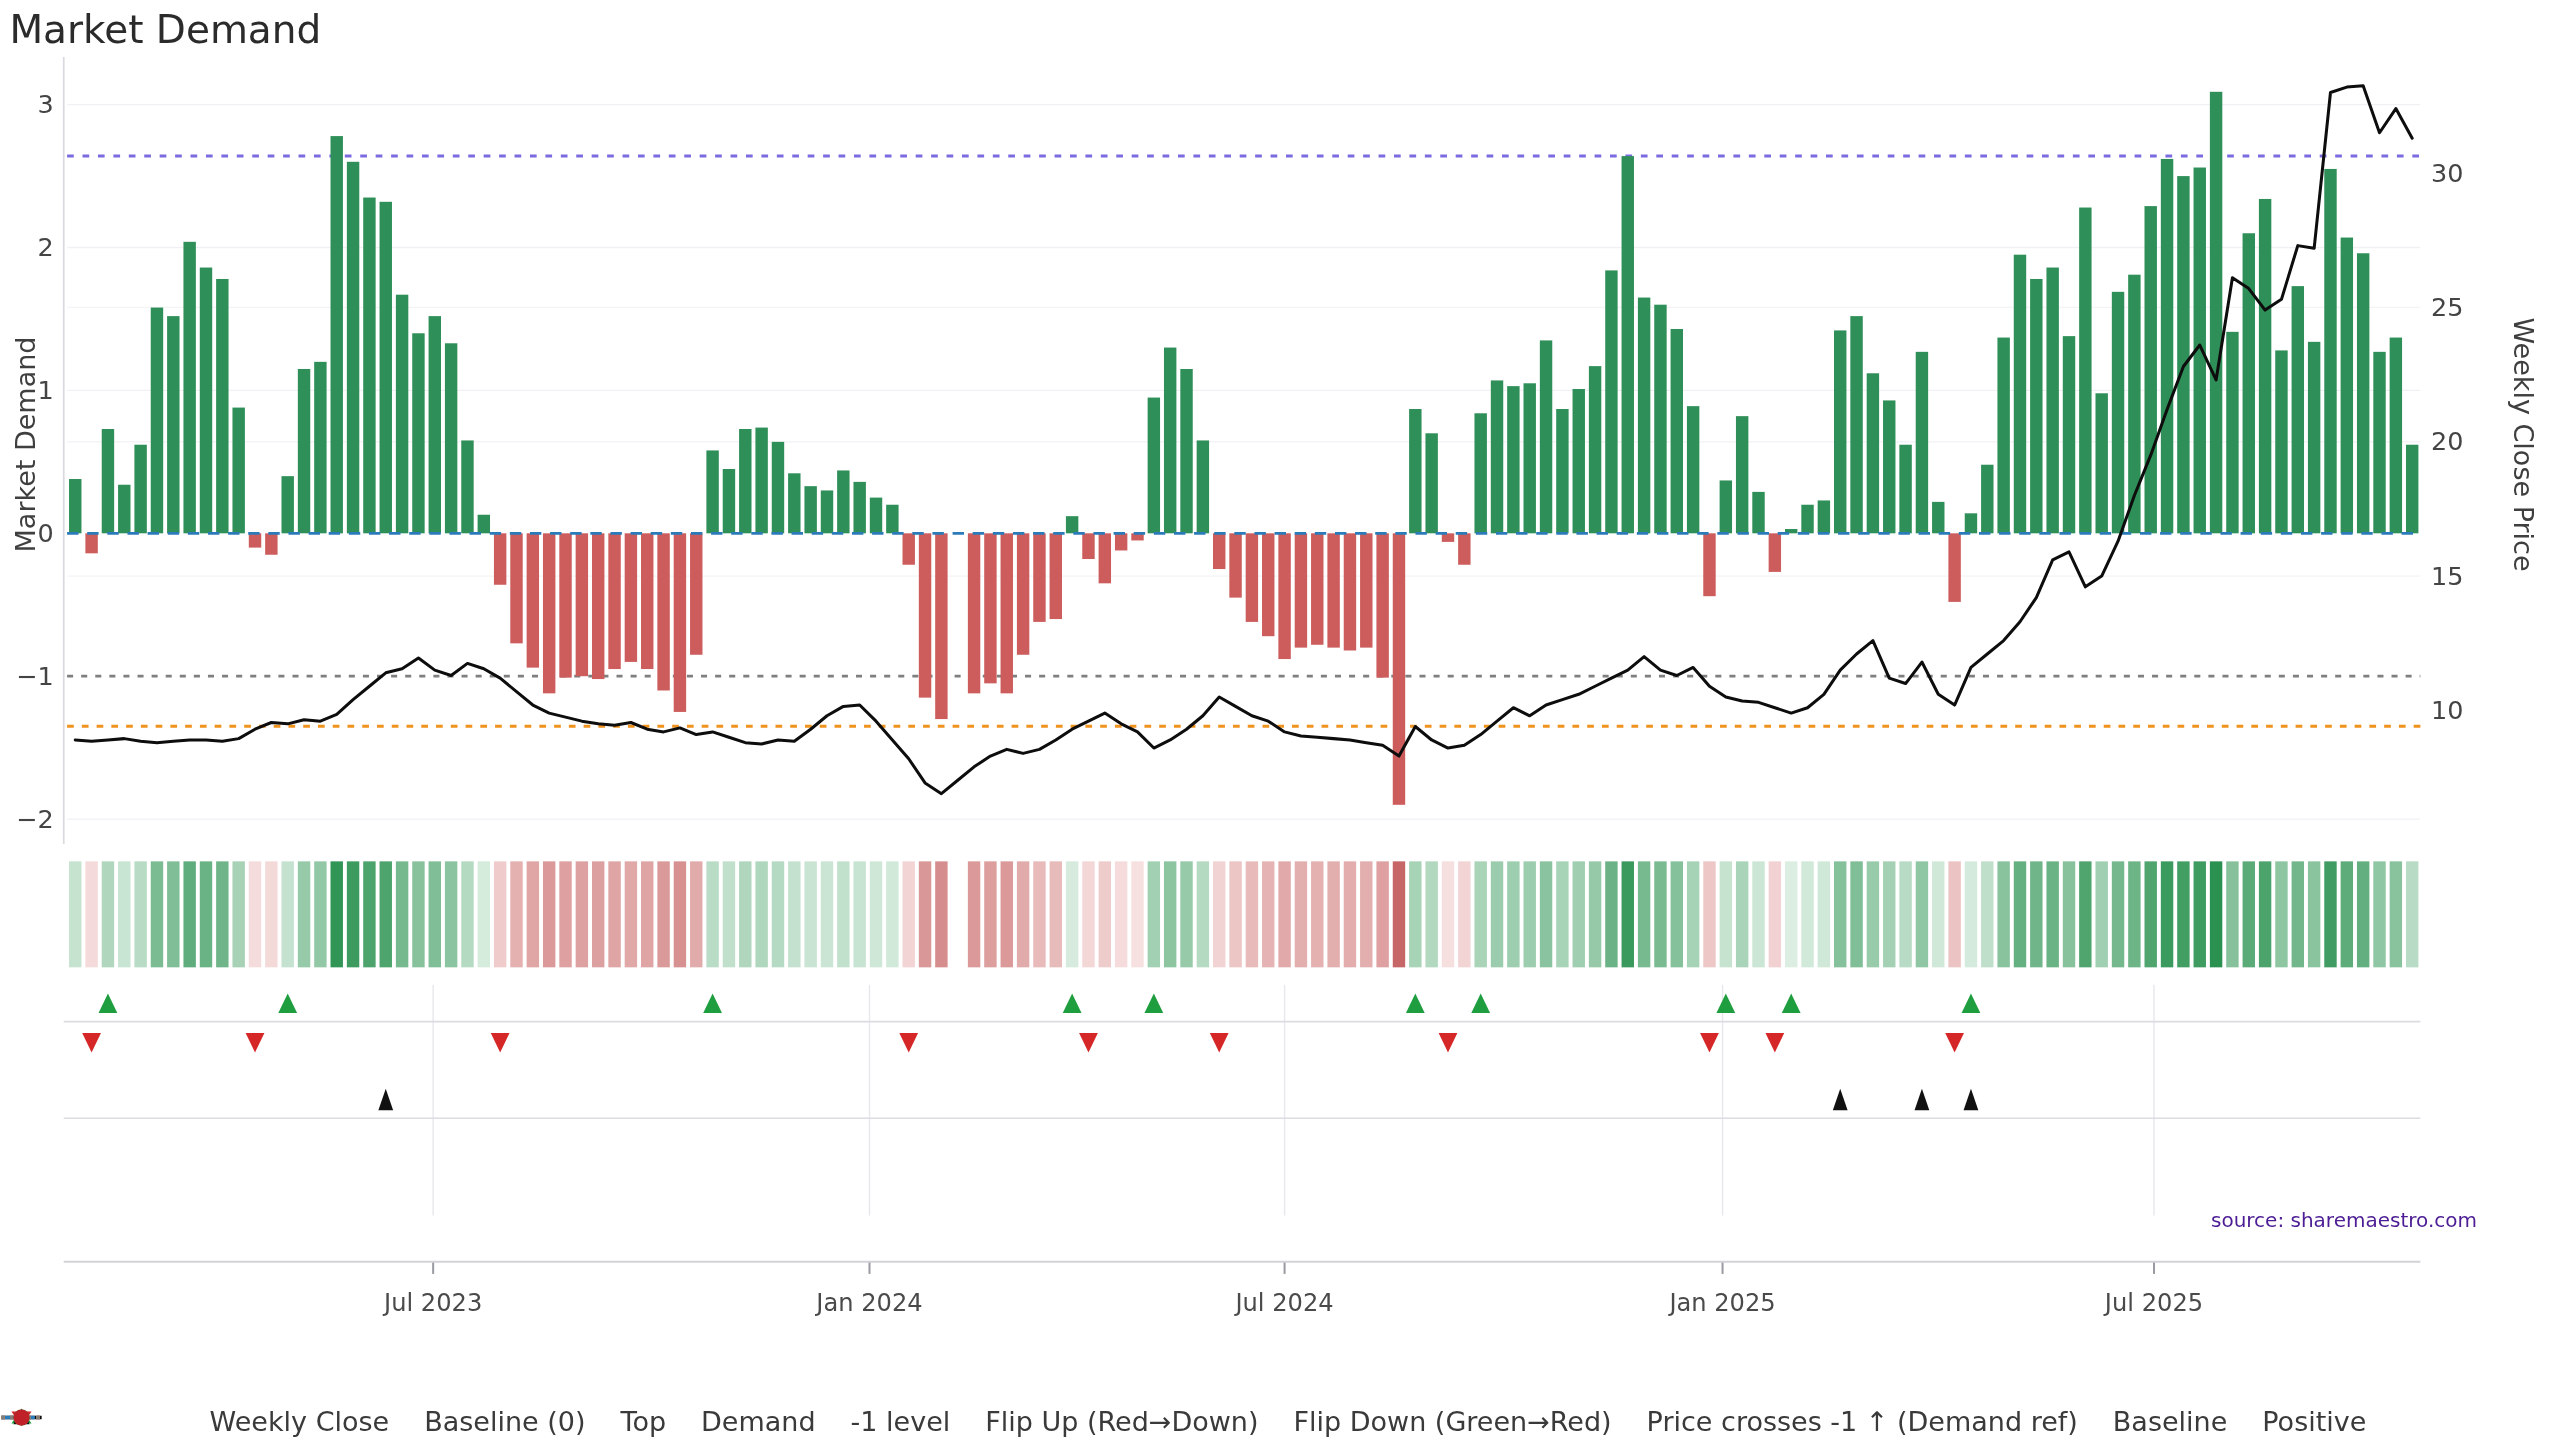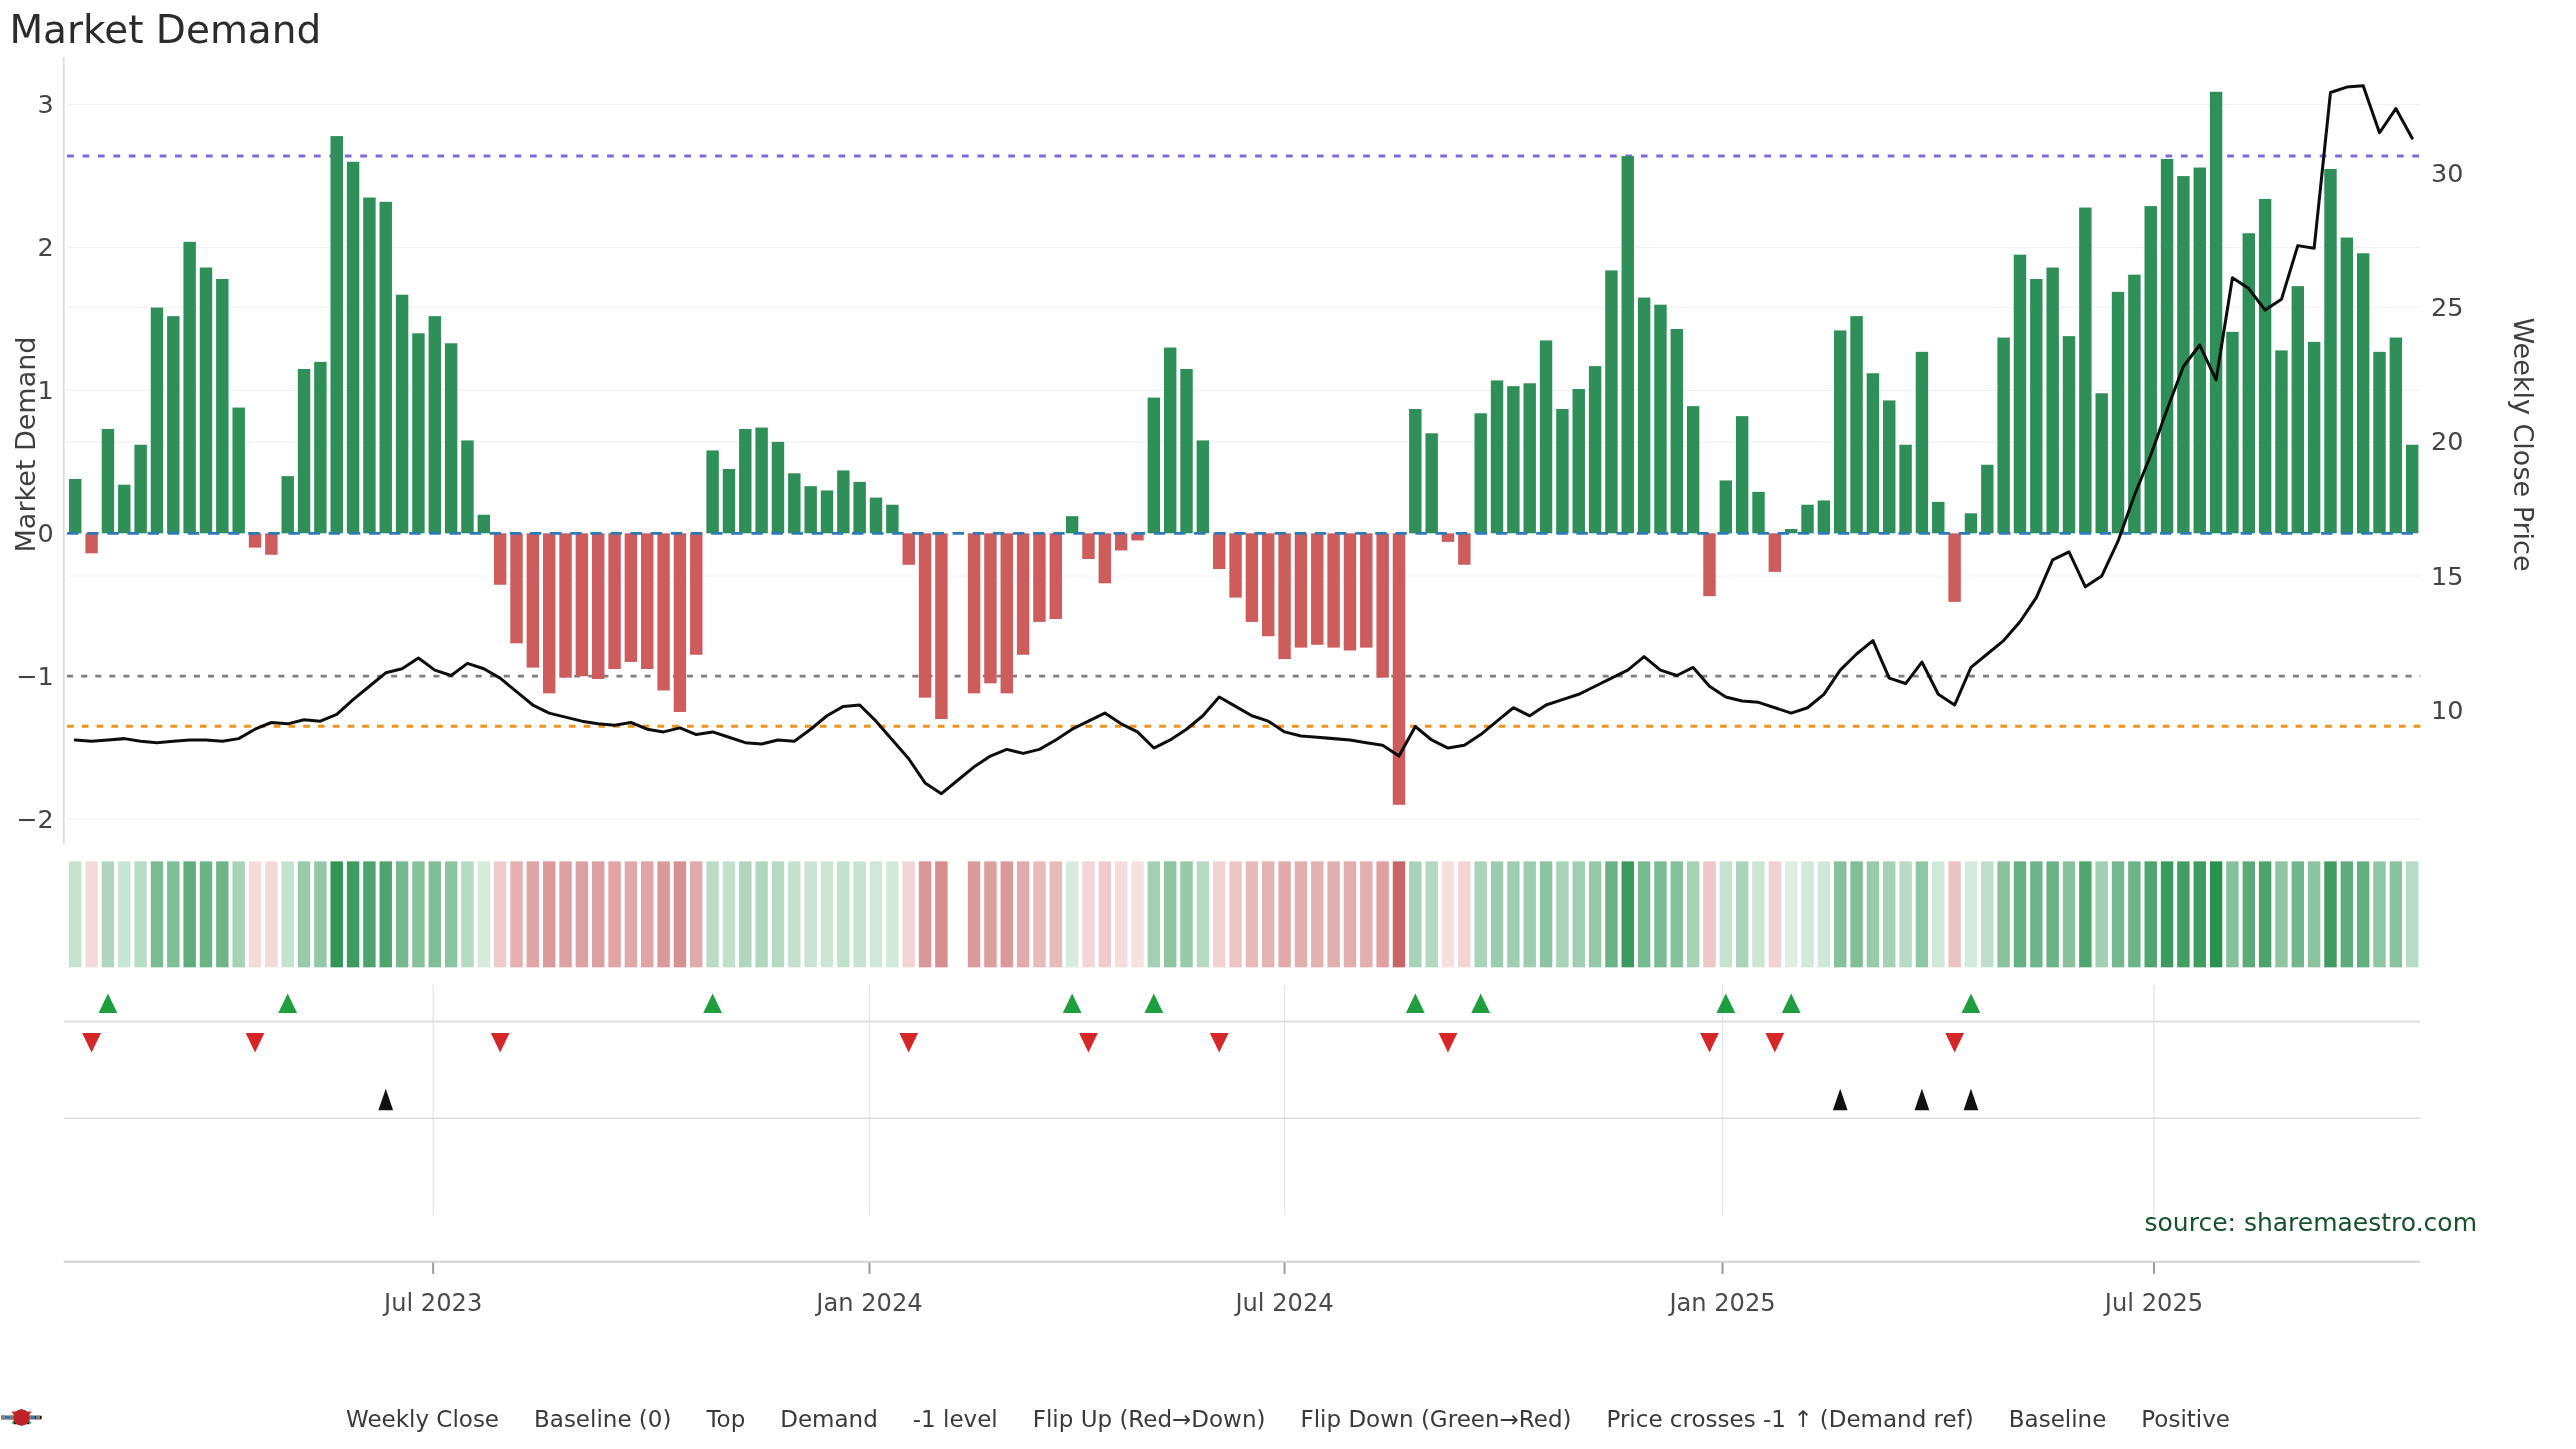--- a/index.html
+++ b/index.html
@@ -3,24 +3,24 @@
 <meta charset="utf-8">
 <style>
   html,body{margin:0;padding:0;background:#ffffff;width:2576px;height:1449px;overflow:hidden;
             font-family:"DejaVu Sans","Liberation Sans",sans-serif;}
   #stage{position:relative;width:2576px;height:1449px;background:#fff;}
   .title{position:absolute;left:9.4px;top:6.7px;font-size:39px;color:#2b2b2b;letter-spacing:0;}
   .yl{position:absolute;left:-142px;top:429px;width:335px;text-align:center;font-size:27px;color:#3f3f3f;
       transform:rotate(-90deg);}
   .yr{position:absolute;left:2356px;top:429px;width:335px;text-align:center;font-size:27px;color:#3f3f3f;
       transform:rotate(90deg);}
-  .src{position:absolute;right:99px;top:1208px;font-size:25px;color:#14532d;}
+  .src{position:absolute;right:99px;top:1208px;font-size:20px;color:#4c1d95;}
   svg{position:absolute;left:0;top:0;}
   .legend{position:absolute;left:0;right:0;top:1406px;display:flex;justify-content:center;align-items:center;
-          gap:35px;font-size:23px;color:#3a3a3a;}
+          gap:35px;font-size:27px;color:#3a3a3a;}
   .legend-item{display:flex;align-items:center;gap:10.7px;white-space:nowrap;}
 </style>
 </head>
 <body>
 
 <div id="stage">
   <div class="title">Market Demand</div>
   <div class="yl">Market Demand</div>
   <div class="yr">Weekly Close Price</div>
   <svg id="plot" width="2576" height="1449" viewBox="0 0 3840 2160">

